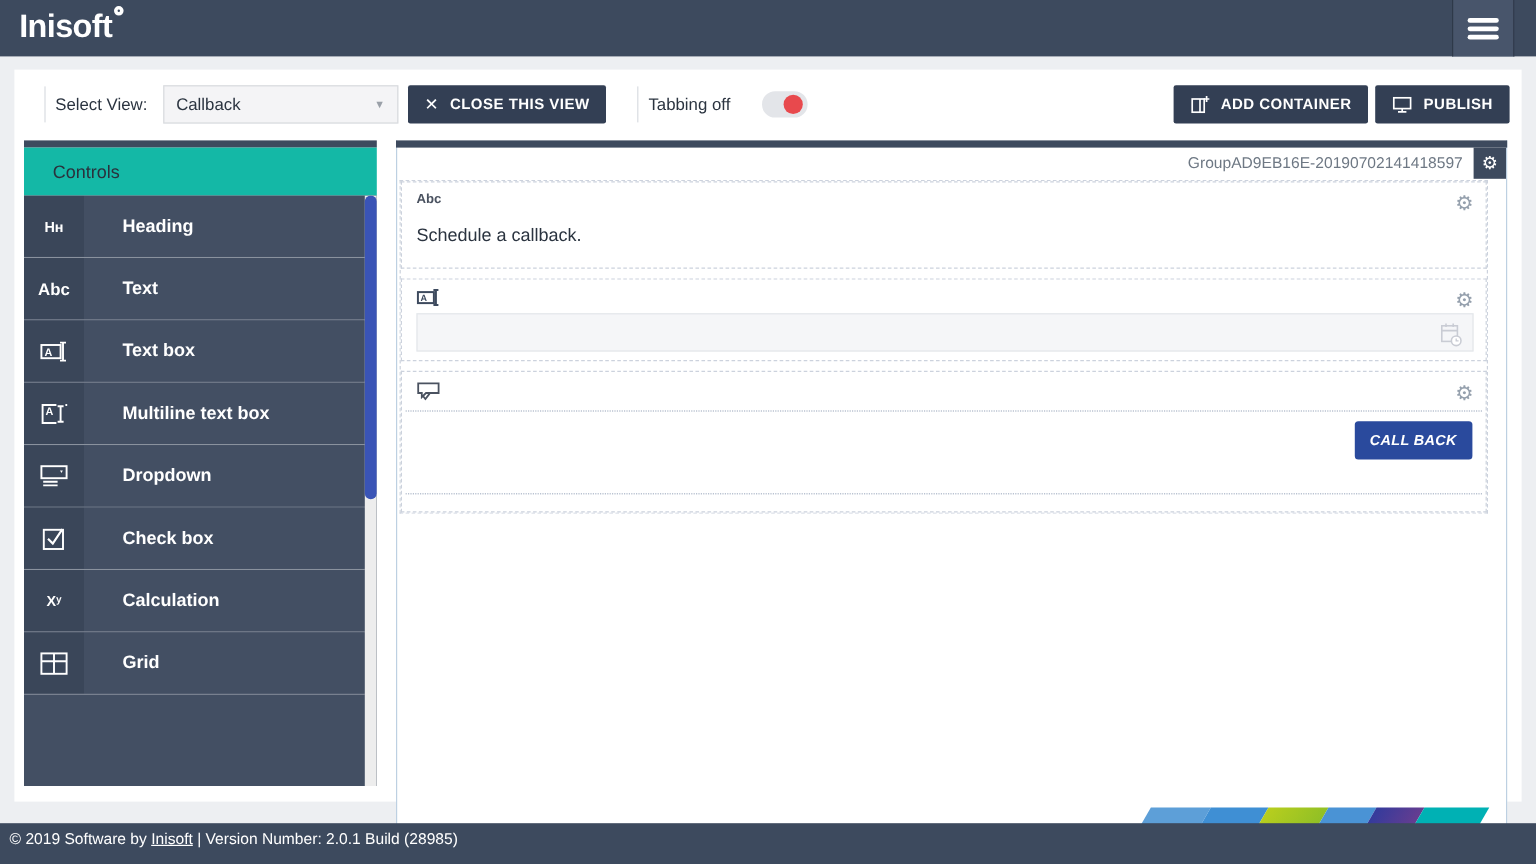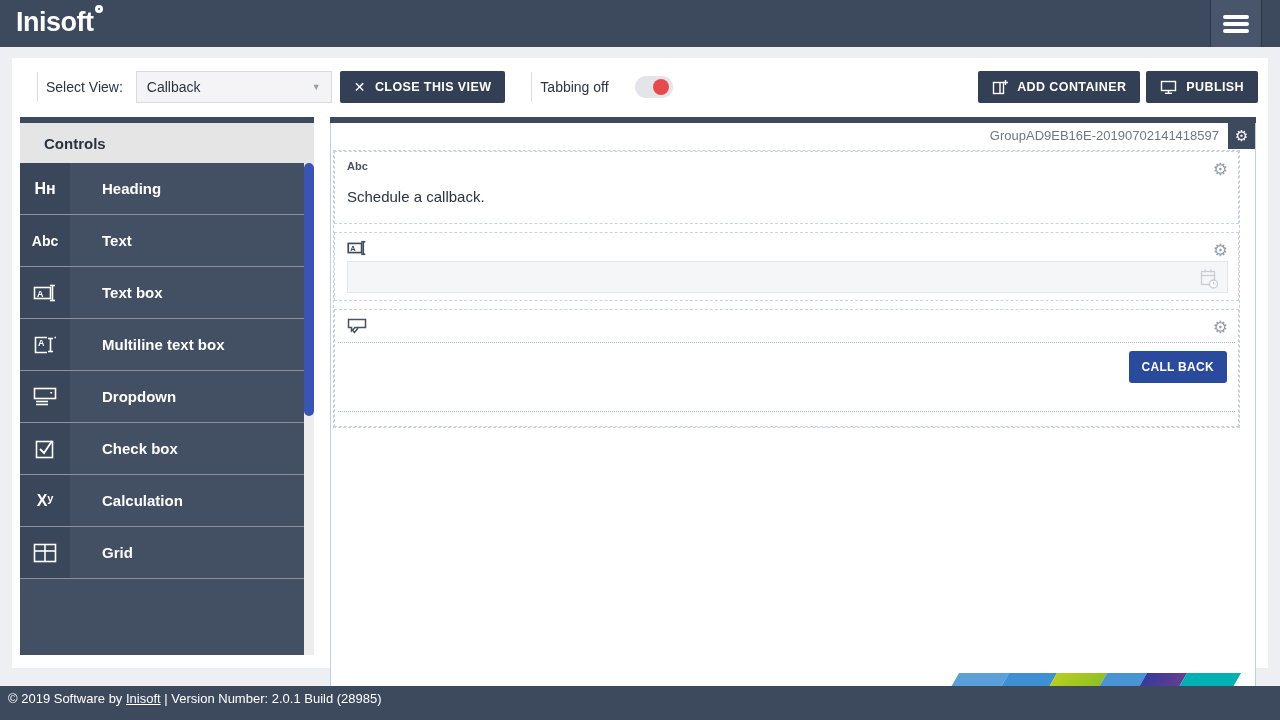--- a/index.html
+++ b/index.html
@@ -31,28 +31,28 @@
   .close-x { font-size:14px; font-weight:normal; }
   .tab-divider { margin-left:26px; }
   .toggle { margin-left:26px; width:38px; height:22px; background:#e3e5e9; border-radius:11px; position:relative; cursor:pointer; }
   .toggle-knob { position:absolute; right:4px; top:3px; width:16px; height:16px; border-radius:50%; background:#e8494d; }
   .tb-right { margin-left:auto; display:flex; gap:6px; }
   .btn-ico { display:flex; align-items:center; }
 
   
   .sidebar { position:absolute; left:8px; top:59px; width:294px; height:538px; }
   .side-topbar { height:6px; background:#3d4a5e; }
-  .side-title { height:40px; background:#e5e5e5; display:flex; align-items:center; padding-left:24px;
-                font-size:15px; font-weight:bold; color:#2a313c; }
+  .side-title { height:40px; background:#14b8a6; display:flex; align-items:center; padding-left:24px;
+                font-size:15px; font-weight:normal; color:#2a313c; }
   .side-body { position:relative; height:492px; overflow:hidden; background:#434f63; }
   .side-list { width:284px; }
   .side-item { height:52px; display:flex; border-bottom:1px solid rgba(255,255,255,0.38); cursor:pointer; }
   .side-ico { width:50px; background:#3a4659; color:#fff; display:flex; align-items:center; justify-content:center; }
   .side-lbl { flex:1; background:#434f63; color:#fff; font-size:15px; display:flex; align-items:center; padding-left:32px;font-weight:bold; }
-  .glyph { font-weight:bold; font-size:16px; }
+  .glyph { font-weight:bold; font-size:12px; }
   .glyph-sm { font-weight:bold; font-size:14px; }
   .side-scroll { position:absolute; right:0; top:0; width:10px; height:100%; background:#ededed; }
   .side-thumb { position:absolute; top:0; left:0; width:10px; height:253px; background:#3a54b6; border-radius:5px; cursor:pointer; }
 
   
   .main-panel { position:absolute; left:318px; top:59px; width:926px; height:622px; background:#fff;
                 border:1px solid #bdd0e2; border-top:none; }
   .main-topbar { height:6px; background:#3d4a5e; margin:0 -1px; }
   .group-header { height:26px; position:relative; }
   .group-name { position:absolute; right:36px; top:0; line-height:26px; font-size:13px; color:#6e7884; }
@@ -66,21 +66,21 @@
   .block-type { font-size:11px; font-weight:bold; color:#4a5260; }
   .block-content { margin-top:16px; font-size:15px; color:#2b3440; }
   .block-input { height:69px; padding:7px 10px 0 12px; }
   .tb-input-wrap { margin-top:5px; height:32px; background:#f5f6f8; border:1px solid #e3e6ea; position:relative; }
   .tb-input { width:100%; height:100%; border:none; background:transparent; outline:none; padding:0 34px 0 8px; font-family:inherit; font-size:14px; }
   .input-cal-ico { position:absolute; right:6px; top:5px; color:#c9ccd4; }
   .block-button { height:118px; }
   .block-btn-head { height:32px; padding:8px 12px 0 12px; color:#4a5260; }
   .action-zone { margin:0 3px; height:70px; border-top:1px dotted #a9b4c6; border-bottom:1px dotted #a9b4c6; text-align:right; }
   .callback-btn { margin:8px 8px 0 0; background:#2a4a9d; color:#fff; border:none; border-radius:3px;
-                  font-family:inherit; font-weight:bold; font-size:12px; letter-spacing:0.3px; padding:9px 13px; cursor:pointer; }
+                  font-family:inherit; font-weight:bold; font-size:12px; letter-spacing:0.3px; padding:9px 13px; cursor:pointer;font-style:italic; }
 
   
   .stripes { position:absolute; right:45px; bottom:26px; height:21px; display:flex; }
   .stripe { height:21px; transform:skewX(-30deg); }
   .s1 { width:50px; background:#5d9fd8; }
   .s2 { width:48px; background:#3f8fd4; }
   .s3 { width:50px; background:linear-gradient(100deg,#b8ce1e,#8fbf26); }
   .s4 { width:40px; background:#4a93d5; }
   .s5 { width:40px; background:linear-gradient(90deg,#343b9c,#663d90); }
   .s6 { width:54px; background:#00b1b4; }

